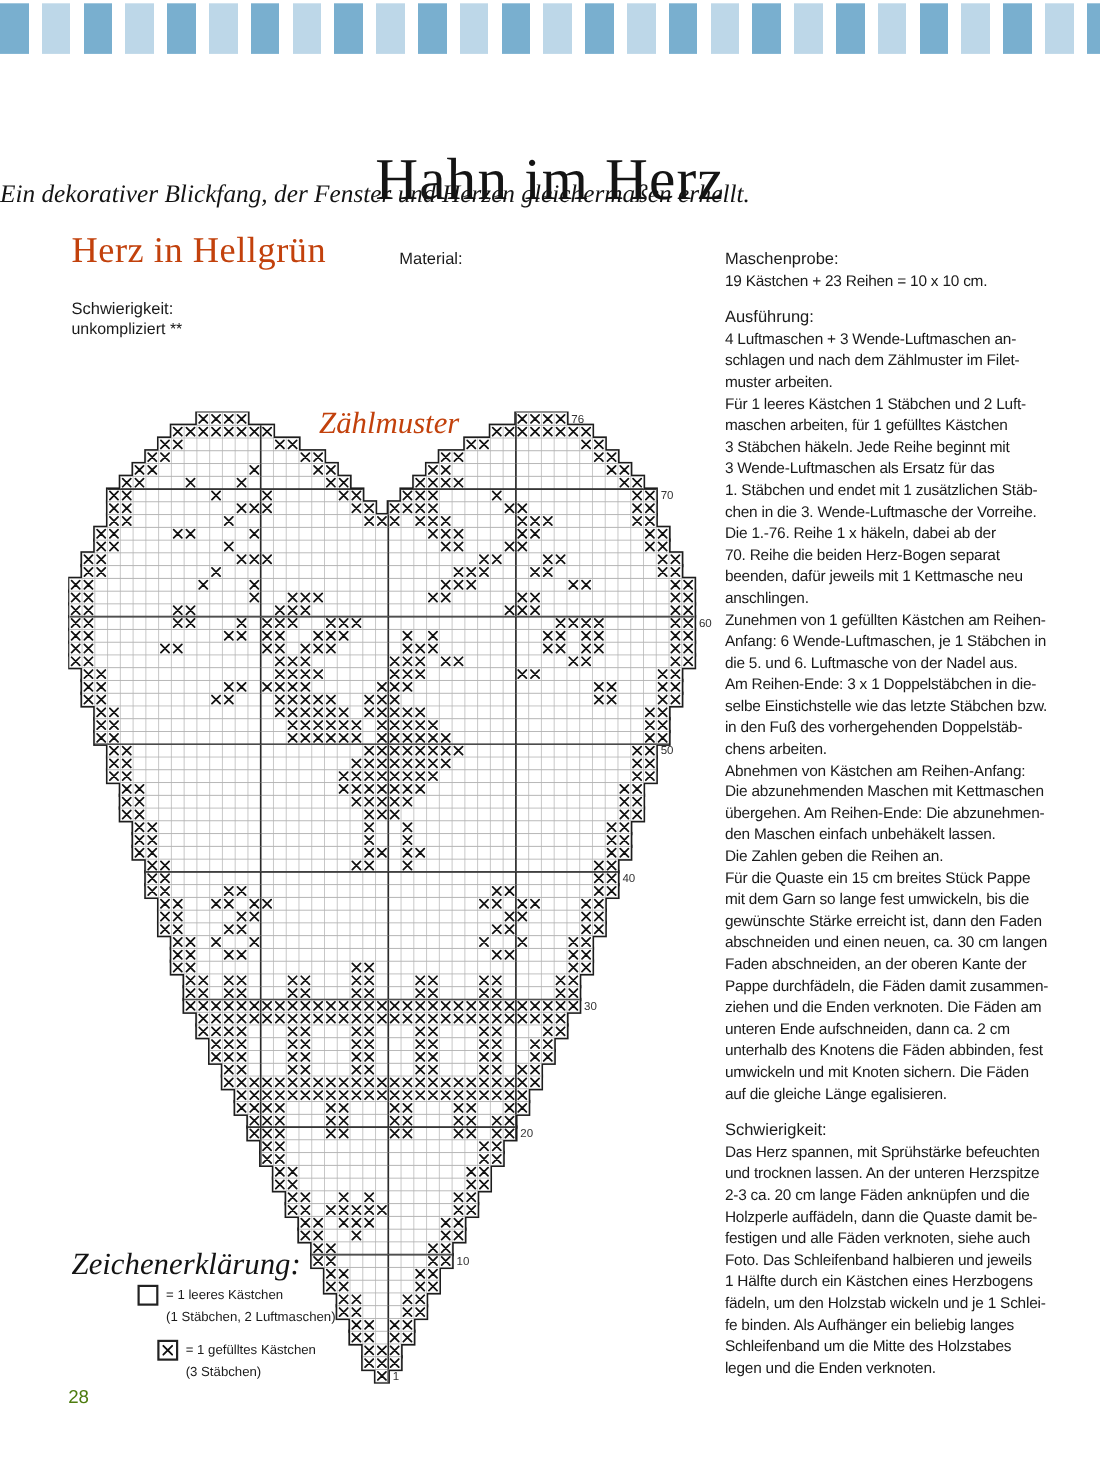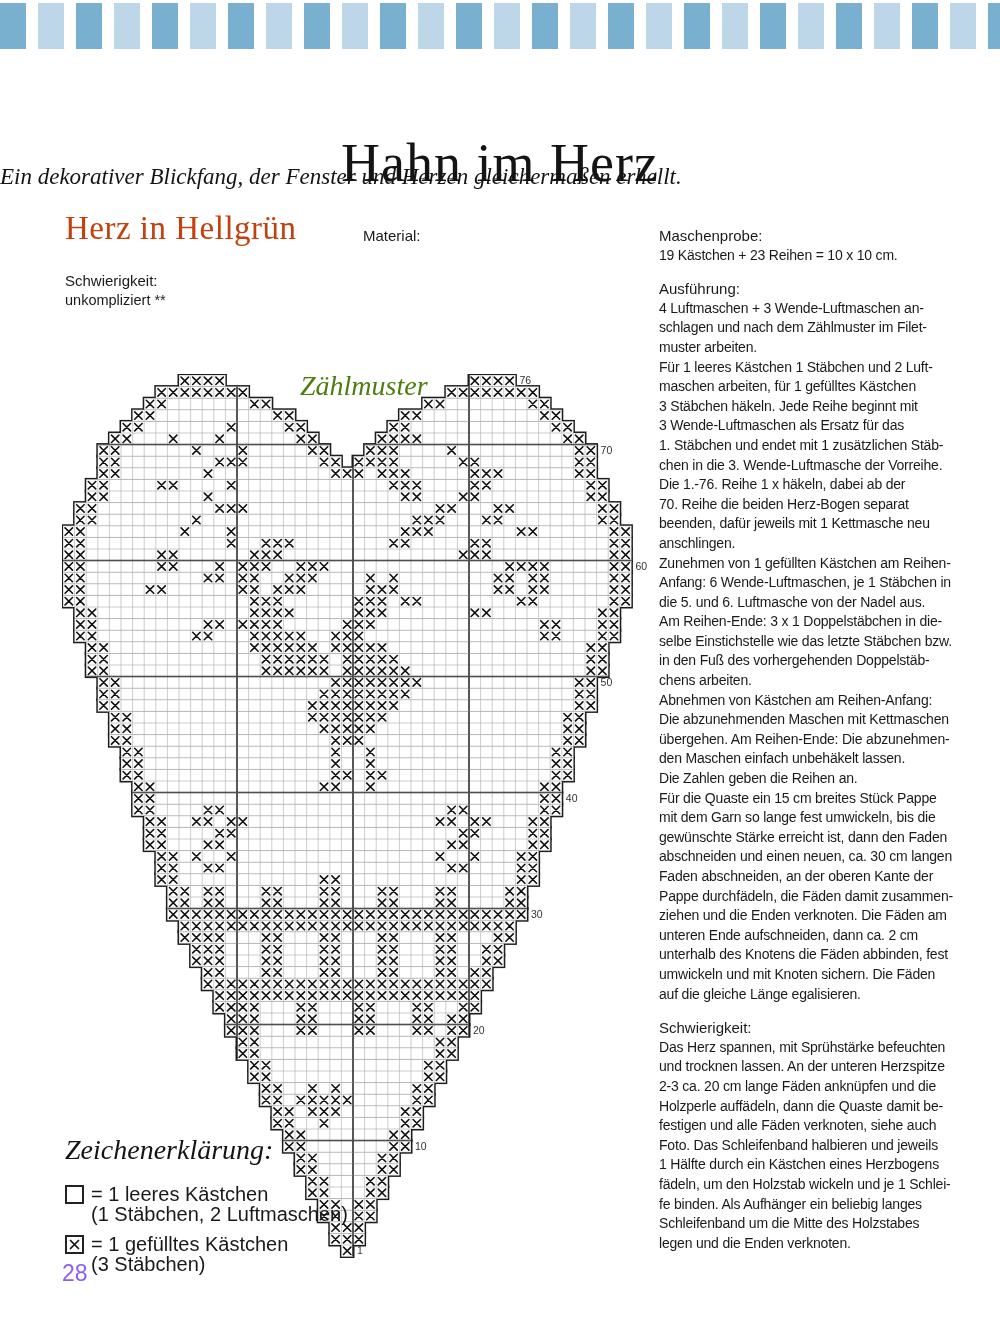--- a/index.html
+++ b/index.html
@@ -26,36 +26,36 @@
   .col-left h2{
     margin:0 0 24px 0;font-family:"Liberation Serif",serif;font-weight:normal;
     font-size:33px;color:#c2410c;letter-spacing:0.5px;
   }
   .lbl{font-weight:normal;font-size:15px;line-height:19.6px;}
   .val{font-size:14.5px;line-height:19.6px;margin-bottom:22px;}
   .col-mid{position:absolute;left:363px;top:226px;width:292px;}
   .col-right{position:absolute;left:659px;top:226px;width:312px;}
   .para{font-size:14px;line-height:19.6px;white-space:pre-line;letter-spacing:-0.2px;margin:0 0 14px 0;}
   .chart-label{
-    position:absolute;left:300px;top:370px;font-family:"Liberation Serif",serif;
-    font-style:italic;font-size:28px;color:#4d7c0f;
+    position:absolute;left:290px;top:370px;font-family:"Liberation Serif",serif;
+    font-style:italic;font-size:28px;color:#c2410c;
   }
   .chart{position:absolute;left:62px;top:374px;width:605px;height:884px;}
   .legend{position:absolute;left:65px;top:1134px;width:300px;}
   .legend h3{
-    margin:0 0 18px 0;font-family:"Liberation Serif",serif;font-style:italic;
+    margin:0 0 1px 0;font-family:"Liberation Serif",serif;font-style:italic;
     font-weight:normal;font-size:28px;color:#141414;
   }
-  .legend-item{display:flex;align-items:flex-start;margin-bottom:10px;font-size:20px;line-height:20px;}
+  .legend-item{display:flex;align-items:flex-start;margin-bottom:10px;font-size:12px;line-height:20px;justify-content:center;}
   .legend-box{
     width:15px;height:15px;border:2px solid #222;flex:0 0 auto;margin:1px 7px 0 0;background:#fff;
     display:flex;align-items:center;justify-content:center;
   }
   .legend-text{white-space:pre-line;}
-  .pagenum{position:absolute;left:62px;top:1260px;font-size:23px;color:#8b5cf6;}
+  .pagenum{position:absolute;left:62px;top:1260px;font-size:17px;color:#4d7c0f;}
 </style>
 </head>
 <body>
 
 <div class="stripes"></div>
 
 <h1 class="title">Hahn im Herz</h1>
 <div class="subtitle">Ein dekorativer Blickfang, der Fenster und Herzen gleichermaßen erhellt.</div>
 
 <div class="col-left">

